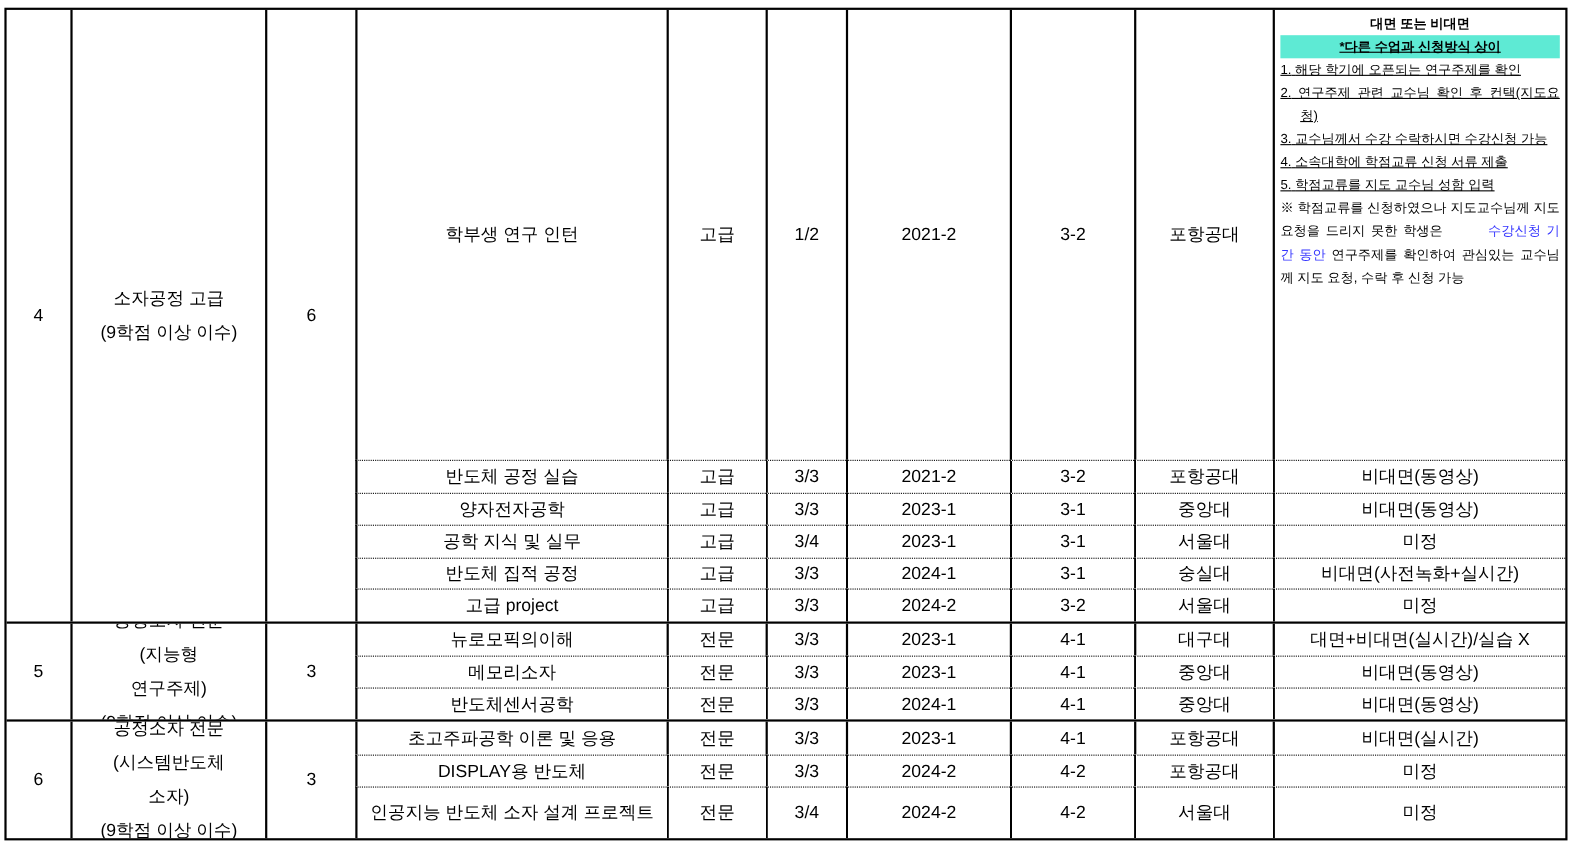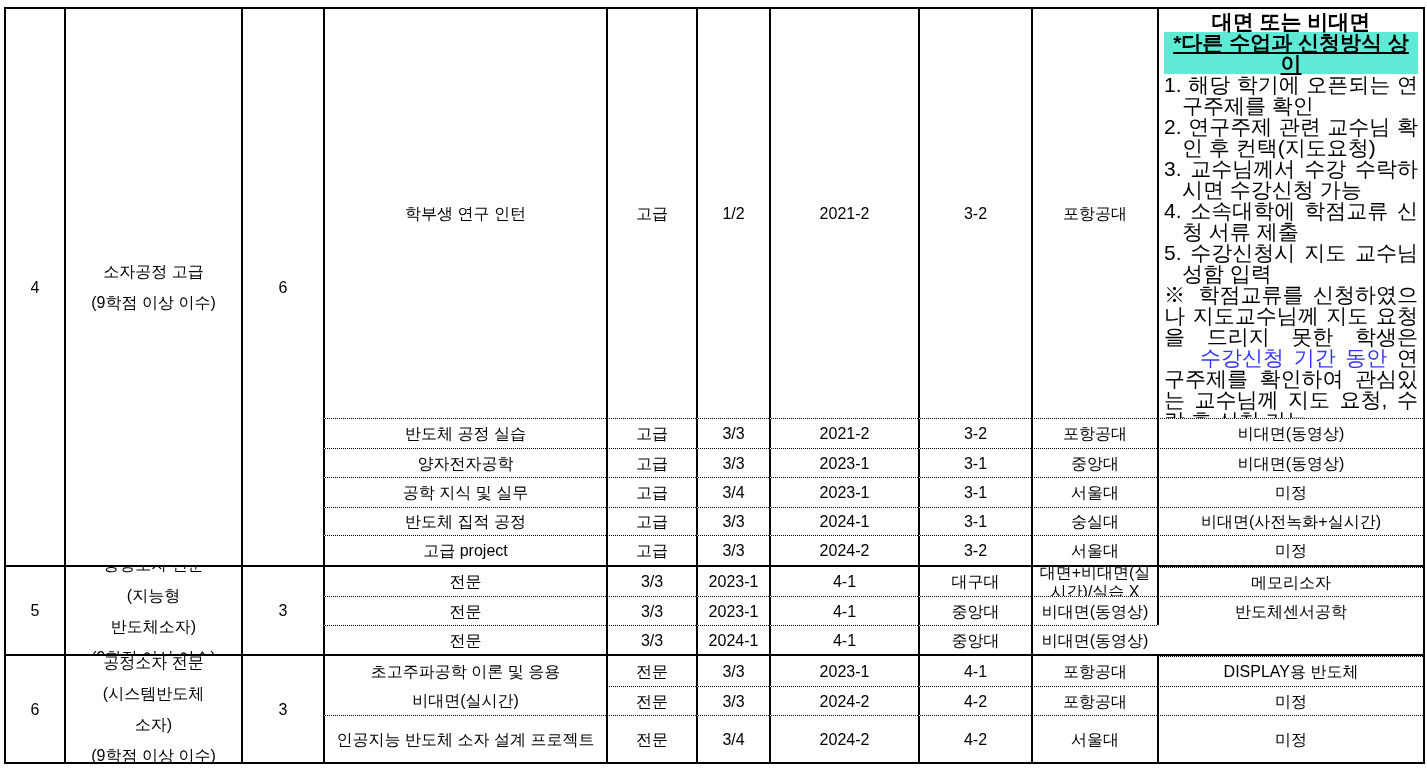--- a/index.html
+++ b/index.html
@@ -30,30 +30,30 @@
   .col2 { grid-column: 2; gap: 12px; }
   .col3 { grid-column: 3; }
   .merged { flex-direction: column; }
   .rt { border-top: 1px dotted #000; }
 
   .cat-line { display: block; }
 
   
   .note-long {
     display: block; text-align: left;
-    font-size: 21px; line-height: 21px;
+    font-size: 12px; line-height: 21px;
     padding: 2px 5px 2px 5px;
   }
   .note-title { display: block; text-align: center; font-weight: bold; }
   .note-subtitle {
     display: block; text-align: center; font-weight: bold;
     text-decoration: underline;
     background: #5eead4;
   }
-  .step { padding-left: 18px; text-indent: -18px; text-align: justify; }
+  .step { padding-left: 18px; text-indent: -18px; text-align: justify; text-decoration: underline; }
   .remark { text-align: justify; }
   .blue { color: #3333FF; margin-left: 36px; }
 </style>
 </head>
 <body>
 
 <div class="table-wrap">
 
   <section class="group g4">
     <div class="c col1 merged" style="grid-row:1/span 6">4</div>
@@ -69,21 +69,21 @@
     <div class="c">2021-2</div>
     <div class="c">3-2</div>
     <div class="c">포항공대</div>
     <div class="c note-long">
       <span class="note-title">대면 또는 비대면</span>
       <span class="note-subtitle">*다른 수업과 신청방식 상이</span>
       <p class="step"><span>1.</span> <span>해당 학기에 오픈되는 연구주제를 확인</span></p>
       <p class="step"><span>2.</span> <span>연구주제 관련 교수님 확인 후 컨택(지도요청)</span></p>
       <p class="step"><span>3.</span> <span>교수님께서 수강 수락하시면 수강신청 가능</span></p>
       <p class="step"><span>4.</span> <span>소속대학에 학점교류 신청 서류 제출</span></p>
-      <p class="step"><span>5.</span> <span>수강신청시 지도 교수님 성함 입력</span></p>
+      <p class="step"><span>5.</span> <span>학점교류를 지도 교수님 성함 입력</span></p>
       <p class="remark"><span>※ 학점교류를 신청하였으나 지도교수님께 지도 요청을 드리지 못한 학생은 </span><span class="blue">수강신청 기간 동안</span><span> 연구주제를 확인하여 관심있는 교수님께 지도 요청, 수락 후 신청 가능</span></p>
     </div>
 
     <div class="c rt">반도체 공정 실습</div>
     <div class="c rt">고급</div>
     <div class="c rt">3/3</div>
     <div class="c rt">2021-2</div>
     <div class="c rt">3-2</div>
     <div class="c rt">포항공대</div>
     <div class="c rt">비대면(동영상)</div>
@@ -119,25 +119,26 @@
     <div class="c rt">3-2</div>
     <div class="c rt">서울대</div>
     <div class="c rt">미정</div>
   </section>
 
   <section class="group g5">
     <div class="c col1 merged" style="grid-row:1/span 3">5</div>
     <div class="c col2 merged" style="grid-row:1/span 3">
       <span class="cat-line">공정소자 전문</span>
       <span class="cat-line">(지능형</span>
-      <span class="cat-line">반도체소자)</span>
+      <span class="cat-line">연구주제)</span>
       <span class="cat-line">(9학점 이상 이수)</span>
     </div>
     <div class="c col3 merged" style="grid-row:1/span 3">3</div>
 
+    <div class="c">뉴로모픽의이해</div>
     <div class="c">전문</div>
     <div class="c">3/3</div>
     <div class="c">2023-1</div>
     <div class="c">4-1</div>
     <div class="c">대구대</div>
     <div class="c">대면+비대면(실시간)/실습 X</div>
 
     <div class="c rt">메모리소자</div>
     <div class="c rt">전문</div>
     <div class="c rt">3/3</div>
@@ -164,23 +165,23 @@
       <span class="cat-line">(9학점 이상 이수)</span>
     </div>
     <div class="c col3 merged" style="grid-row:1/span 3">3</div>
 
     <div class="c">초고주파공학 이론 및 응용</div>
     <div class="c">전문</div>
     <div class="c">3/3</div>
     <div class="c">2023-1</div>
     <div class="c">4-1</div>
     <div class="c">포항공대</div>
+    <div class="c">비대면(실시간)</div>
+
     <div class="c rt">DISPLAY용 반도체</div>
-
-    <div class="c">비대면(실시간)</div>
     <div class="c rt">전문</div>
     <div class="c rt">3/3</div>
     <div class="c rt">2024-2</div>
     <div class="c rt">4-2</div>
     <div class="c rt">포항공대</div>
     <div class="c rt">미정</div>
 
     <div class="c rt">인공지능 반도체 소자 설계 프로젝트</div>
     <div class="c rt">전문</div>
     <div class="c rt">3/4</div>

